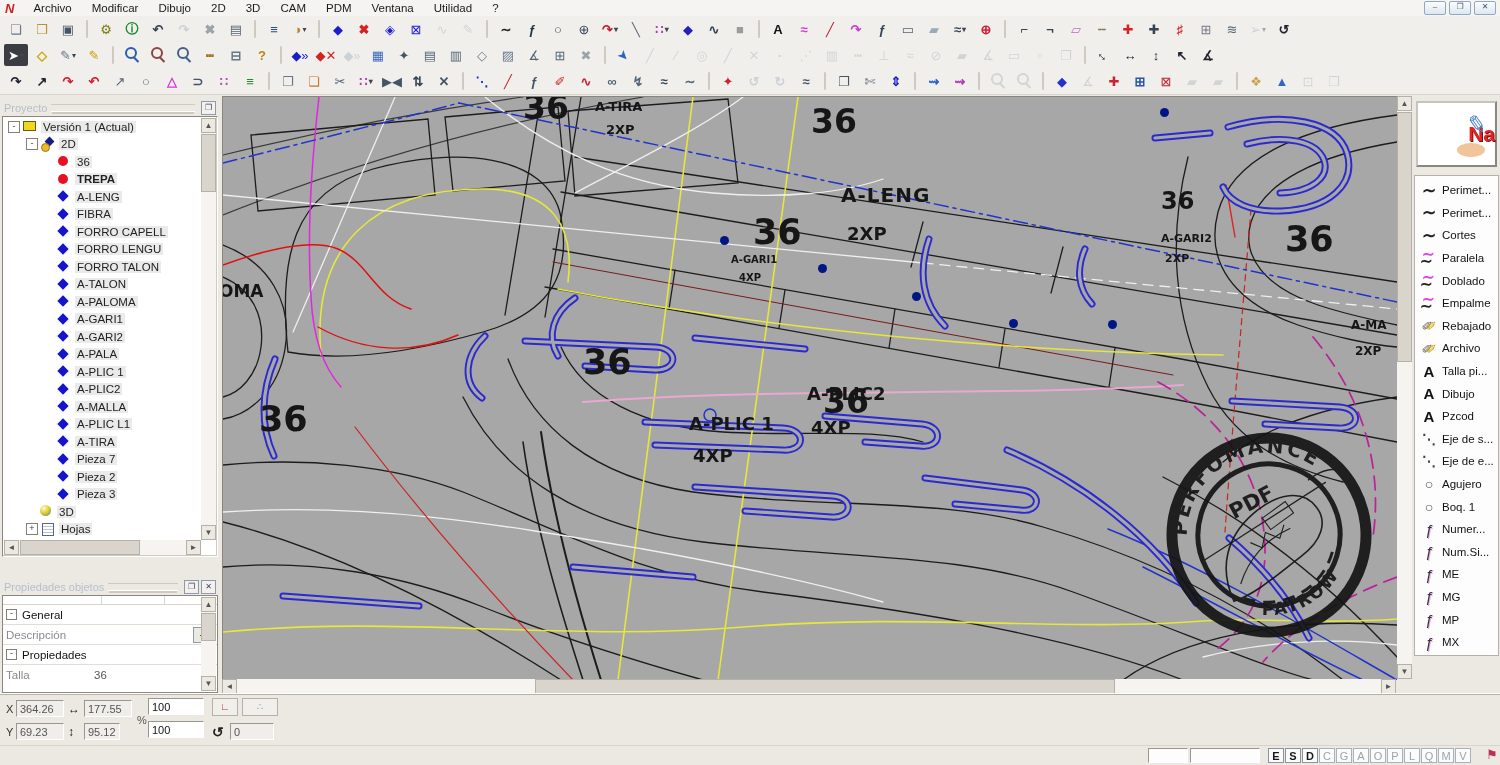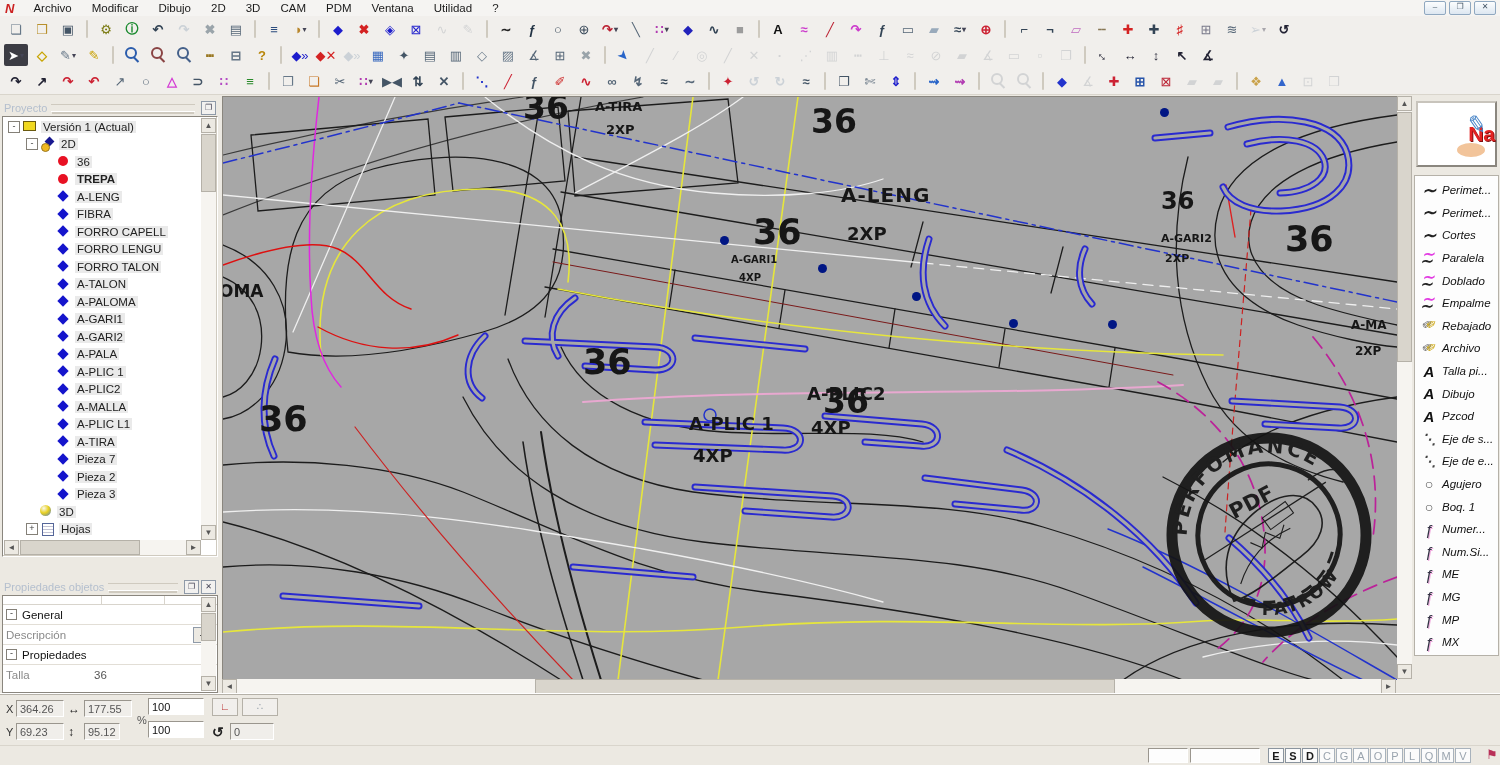--- a/index.html
+++ b/index.html
@@ -65,21 +65,21 @@
   
   .vs{position:absolute;left:1397px;top:96px;width:15px;height:583px;background:#f6f4f0;}
   .hs{position:absolute;left:222px;top:679px;width:1174px;height:15px;background:#f6f4f0;}
   
   .side{position:absolute;left:1413px;top:96px;width:87px;height:597px;background:#ece9e2;}
   .logobox{margin:5px 3px 8px 3px;height:62px;background:#fff;border:2px solid #c8c4bc;border-right-color:#8a867e;border-bottom-color:#8a867e;display:flex;align-items:center;justify-content:flex-end;position:relative;}
   .logona{color:#e32222;font-weight:800;font-size:21px;text-shadow:1px 1px 0 #801010;}
   .logopen{position:absolute;right:8px;top:8px;font-size:24px;color:#4a86c8;transform:rotate(10deg);}
   .logohand{position:absolute;right:10px;bottom:8px;width:28px;height:14px;border-radius:50%;background:#f2c49a;}
   .toolsbox{margin:0 1px;background:#fdfdfd;border:1px solid #b5b1a8;padding:3px 0 2px 3px;}
-  .tool{height:22.6px;display:flex;align-items:center;font-style:italic;}
+  .tool{height:22.6px;display:flex;align-items:center;}
   .tool-label{font-size:11.5px;color:#111;white-space:nowrap;}
   .ti{width:22px;height:18px;position:relative;margin-right:2px;flex:none;display:inline-flex;align-items:center;justify-content:center;}
   .ti-wave::before{content:"∼";font-size:17px;font-weight:700;color:#222;}
   .ti-wave2::before{content:"∼";font-size:15px;font-weight:700;color:#e23ce2;position:absolute;left:4px;top:-4px;}
   .ti-wave2::after{content:"∼";font-size:15px;font-weight:700;color:#222;position:absolute;left:2px;top:3px;}
   .ti-pens::before{content:"✎";font-size:13px;color:#666;transform:rotate(-85deg);}
   .ti-pens::after{content:"✎";font-size:13px;color:#c8a000;transform:rotate(-85deg);margin-left:-7px;}
   .ti-A::before{content:"A";font-weight:700;font-size:15px;color:#111;}
   .ti-axis::before{content:"⋱";font-size:14px;color:#444;font-weight:700;}
   .ti-circle::before{content:"○";font-size:14px;color:#555;}

